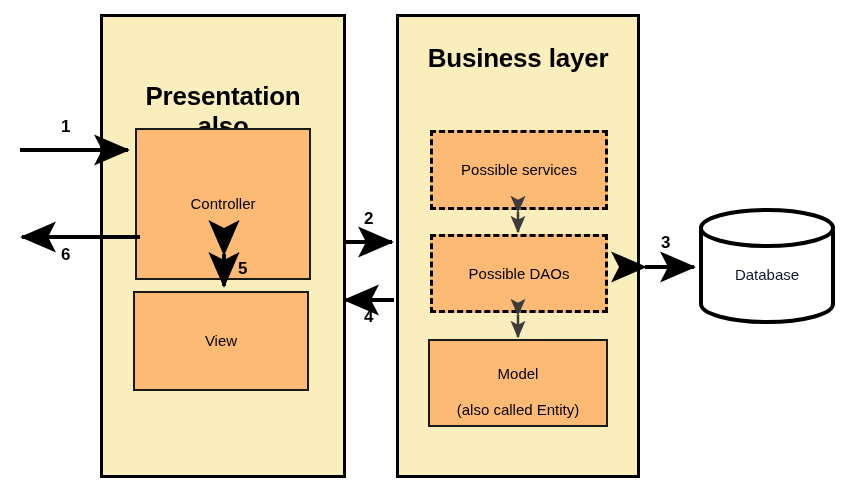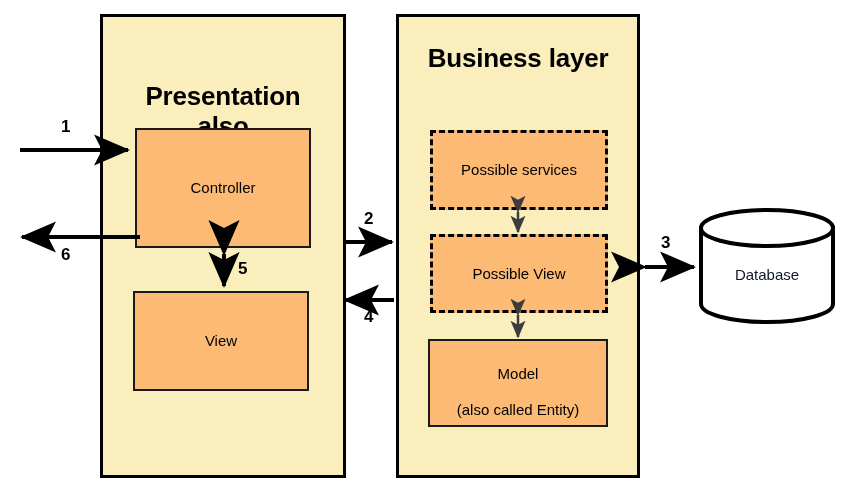--- a/index.html
+++ b/index.html
@@ -82,40 +82,40 @@
 
 <div id="canvas">
 
   <div class="panel" style="left:100px; top:14px; width:246px; height:464px;">
     <div class="panel-title" style="top:32px;margin-top:32px;">
       <span>Presentation</span><br>
       <span>also</span>
     </div>
   </div>
 
-  <div class="node solid" style="left:135px; top:128px; width:176px; height:120px;">
+  <div class="node solid" style="left:135px; top:128px; width:176px; height:152px;">
     <span class="node-label">Controller</span>
   </div>
 
   <div class="node solid" style="left:133px; top:291px; width:176px; height:100px;">
     <span class="node-label">View</span>
   </div>
 
   <div class="panel" style="left:396px; top:14px; width:244px; height:464px;">
     <div class="panel-title" style="top:26px;">
       <span>Business layer</span>
     </div>
   </div>
 
   <div class="node dashed" style="left:430px; top:130px; width:178px; height:80px;">
     <span class="node-label">Possible services</span>
   </div>
 
   <div class="node dashed" style="left:430px; top:234px; width:178px; height:79px;">
-    <span class="node-label">Possible View</span>
+    <span class="node-label">Possible DAOs</span>
   </div>
 
   <div class="node solid" style="left:428px; top:339px; width:180px; height:88px;">
     <span class="node-label">
       <span>Model</span><br>
       <span>(also called Entity)</span>
     </span>
   </div>
 
   <div class="db" style="left:697px; top:208px; width:140px; height:116px;">

